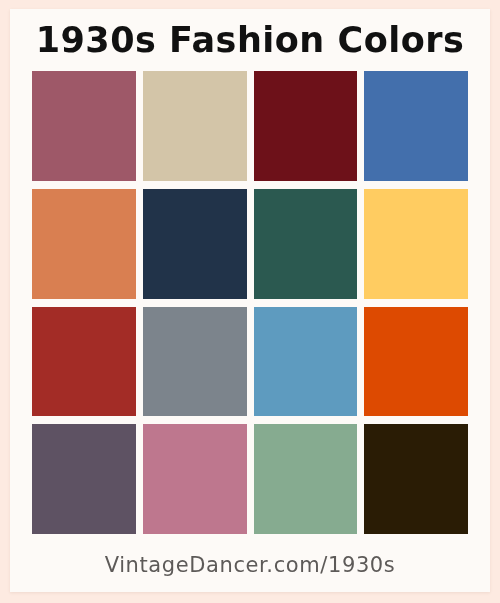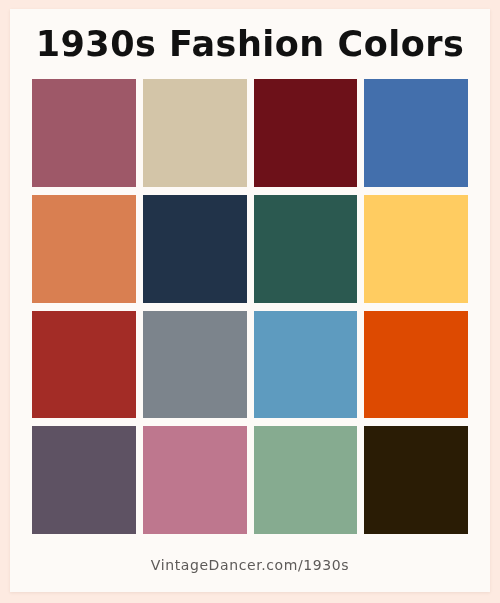--- a/index.html
+++ b/index.html
@@ -27,21 +27,21 @@
     height: 100%;
     box-sizing: border-box;
     background: #fdfaf7;
     box-shadow: 0 1px 3px rgba(120, 70, 50, 0.10);
     display: flex;
     flex-direction: column;
     padding: 0 22px;
   }
   .title-bar {
     flex: 0 0 auto;
-    height: 70px;
+    height: 62px;
     display: flex;
     align-items: center;
     justify-content: center;
   }
   .title {
     font-family: "DejaVu Sans", sans-serif;
     font-size: 35px;
     font-weight: bold;
     letter-spacing: 0.5px;
     color: #111111;
@@ -64,21 +64,21 @@
   }
   .footer-bar {
     flex: 0 0 auto;
     height: 54px;
     display: flex;
     align-items: center;
     justify-content: center;
   }
   .footer-text {
     font-family: "DejaVu Sans", sans-serif;
-    font-size: 14px;
+    font-size: 21px;
     font-weight: normal;
     letter-spacing: 0.6px;
     color: #5d5a58;
     white-space: nowrap;
     line-height: 1;
   }
 </style>
 </head>
 <body>
 

